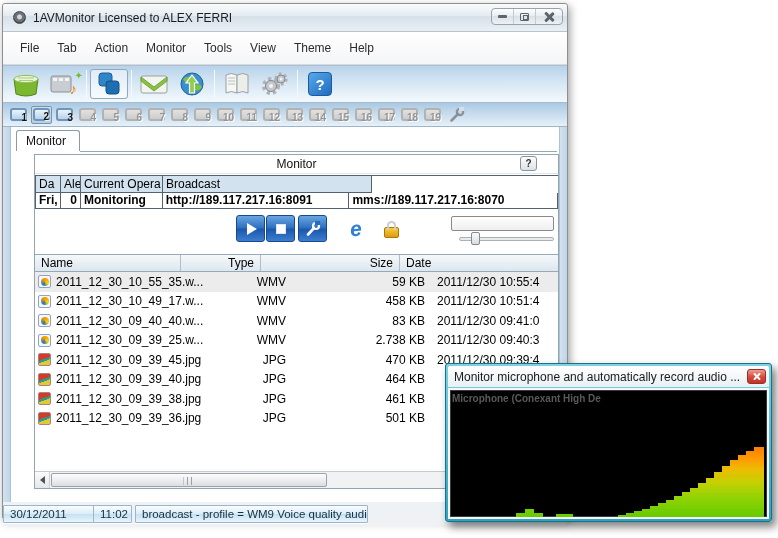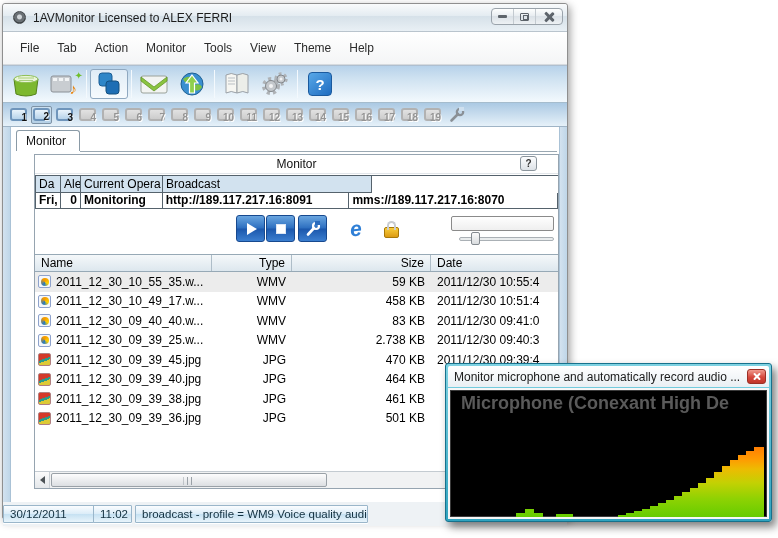--- a/index.html
+++ b/index.html
@@ -108,21 +108,21 @@
     border:1px solid #8a8a8a; border-radius:2px; background:linear-gradient(#fefefe,#efefef); }
   .slider-track { position:absolute; left:424px; top:26px; width:95px; height:4px;
     border:1px solid #aab0b5; border-radius:2px; background:#e9eced; }
   .slider-thumb { position:absolute; left:436px; top:21px; width:9px; height:13px;
     border:1px solid #848a90; border-radius:2px; background:linear-gradient(#fbfbfb,#d9dcdf); }
 
   .list-header { position:absolute; left:0; top:99px; width:523px; height:18px; display:flex;
     background:linear-gradient(#f5f8fa,#dde7ee); border-top:1px solid #97a9b6; border-bottom:1px solid #97a9b6;
     font-size:12px; color:#000; }
   .lh-cell { border-right:1px solid #aebdc8; height:100%; line-height:17px; padding:0 6px; overflow:hidden; white-space:nowrap; }
-  .lh-name{width:177px;} .lh-type{width:80px; text-align:right;} .lh-size{width:139px; text-align:right;} .lh-date{flex:1; border-right:none;}
+  .lh-name{width:146px;} .lh-type{width:80px; text-align:right;} .lh-size{width:139px; text-align:right;} .lh-date{flex:1; border-right:none;}
 
   .rows-area { position:absolute; left:0; top:117px; width:523px; bottom:17px; overflow:hidden; }
   .file-row { display:flex; height:19.5px; align-items:center; font-size:12px; color:#000; }
   .file-row.selected { background:#ececec; }
   .fr-name{width:177px; padding-left:3px; display:flex; align-items:center; overflow:hidden; white-space:nowrap;}
   .fr-type{width:80px; text-align:right; padding-right:6px;}
   .fr-size{width:139px; text-align:right; padding-right:6px;}
   .fr-date{flex:1; padding-left:6px; overflow:hidden; white-space:nowrap;}
   .ficon { width:13px; height:13px; margin-right:5px; flex:0 0 13px; border-radius:2px; }
   .ficon.wmv { border:1px solid #8ea2cc; background:#f4f7fb; position:relative; }
@@ -155,21 +155,21 @@
     box-shadow:4px 5px 9px rgba(0,0,0,.5); padding:2px; z-index:10; }
   .ov-titlebar { position:relative; height:21px; background:linear-gradient(#ffffff,#e9eff3);
     border-radius:2px 2px 0 0; display:flex; align-items:center; padding-left:6px; }
   .ov-title { font-size:12px; color:#1a1a1a; white-space:nowrap; overflow:hidden; padding-right:26px; }
   .ov-close { position:absolute; right:3px; top:3px; width:19px; height:15px; border:1px solid #9c2f24;
     border-radius:3px; background:linear-gradient(#f09a8e,#d6483d 55%,#c03428);
     display:flex; align-items:center; justify-content:center; }
   .ov-close .xg:before,.ov-close .xg:after { background:#fff; width:2px; height:9px; top:0; }
   .screen { position:relative; margin-top:1px; height:131px; background:#000;
     border:2px solid #f6f6f6; box-shadow:0 0 0 1px #3a3a3a inset; overflow:hidden; }
-  .device-label { position:absolute; left:11px; top:3px; font-size:18px; font-weight:bold; color:#5a5a5a; white-space:nowrap; }
+  .device-label { position:absolute; left:2px; top:3px; font-size:10px; font-weight:bold; color:#5a5a5a; white-space:nowrap; }
   .meter-bar { position:absolute; bottom:0;
     background-image:linear-gradient(to top,#65cc00 0px,#8ed203 18px,#c3d103 34px,#edbb02 48px,#ff9a02 58px,#ff7e02 70px);
     background-size:100% 70px; background-position:left bottom; background-repeat:no-repeat; }
 
   svg { display:block; }
 </style>
 </head>
 <body>
 
 <div id="stage">

